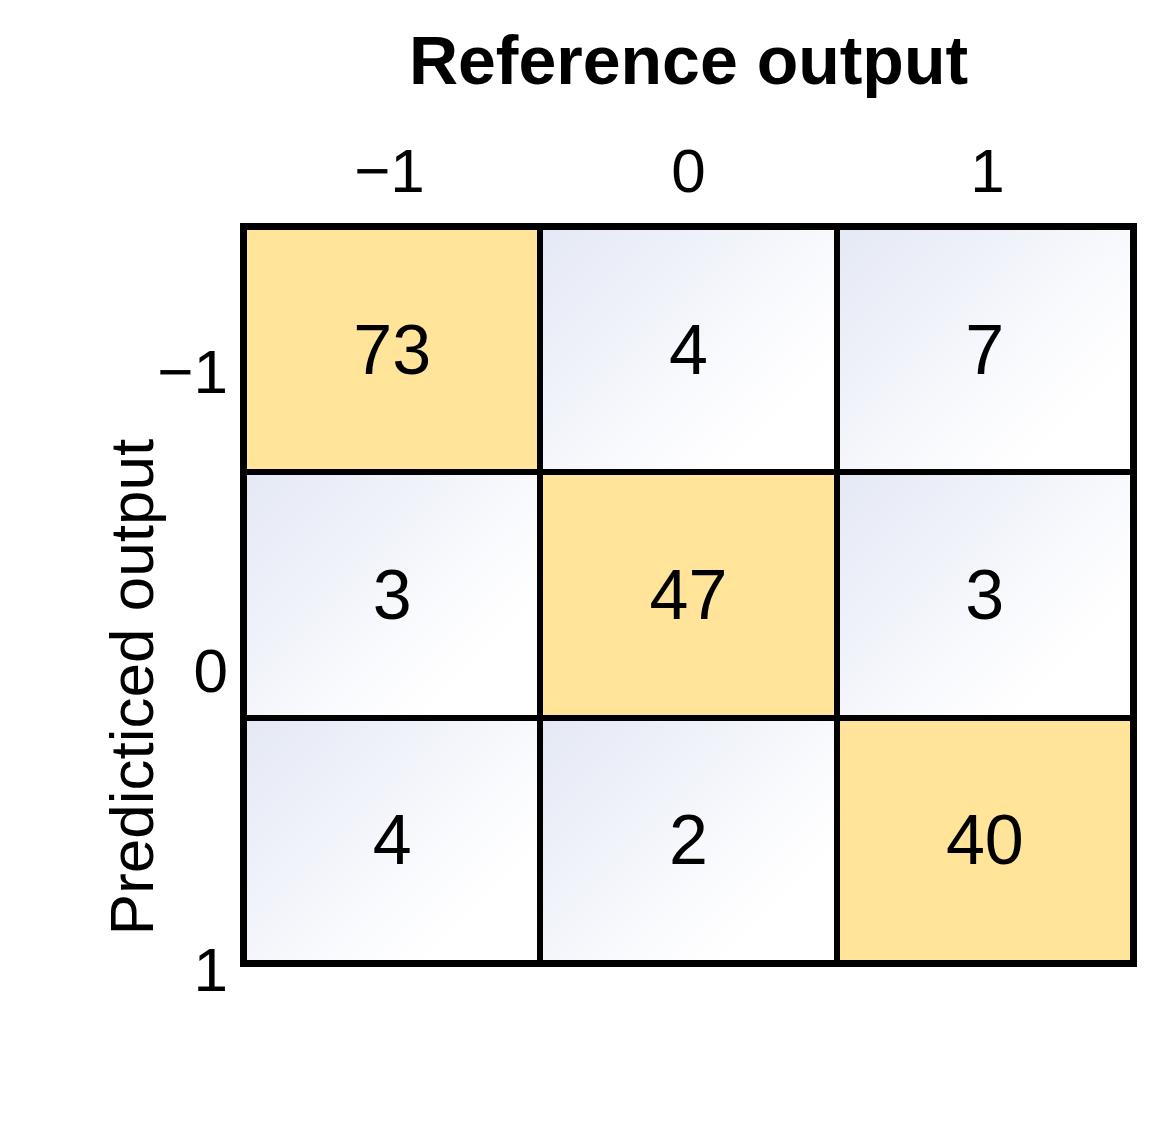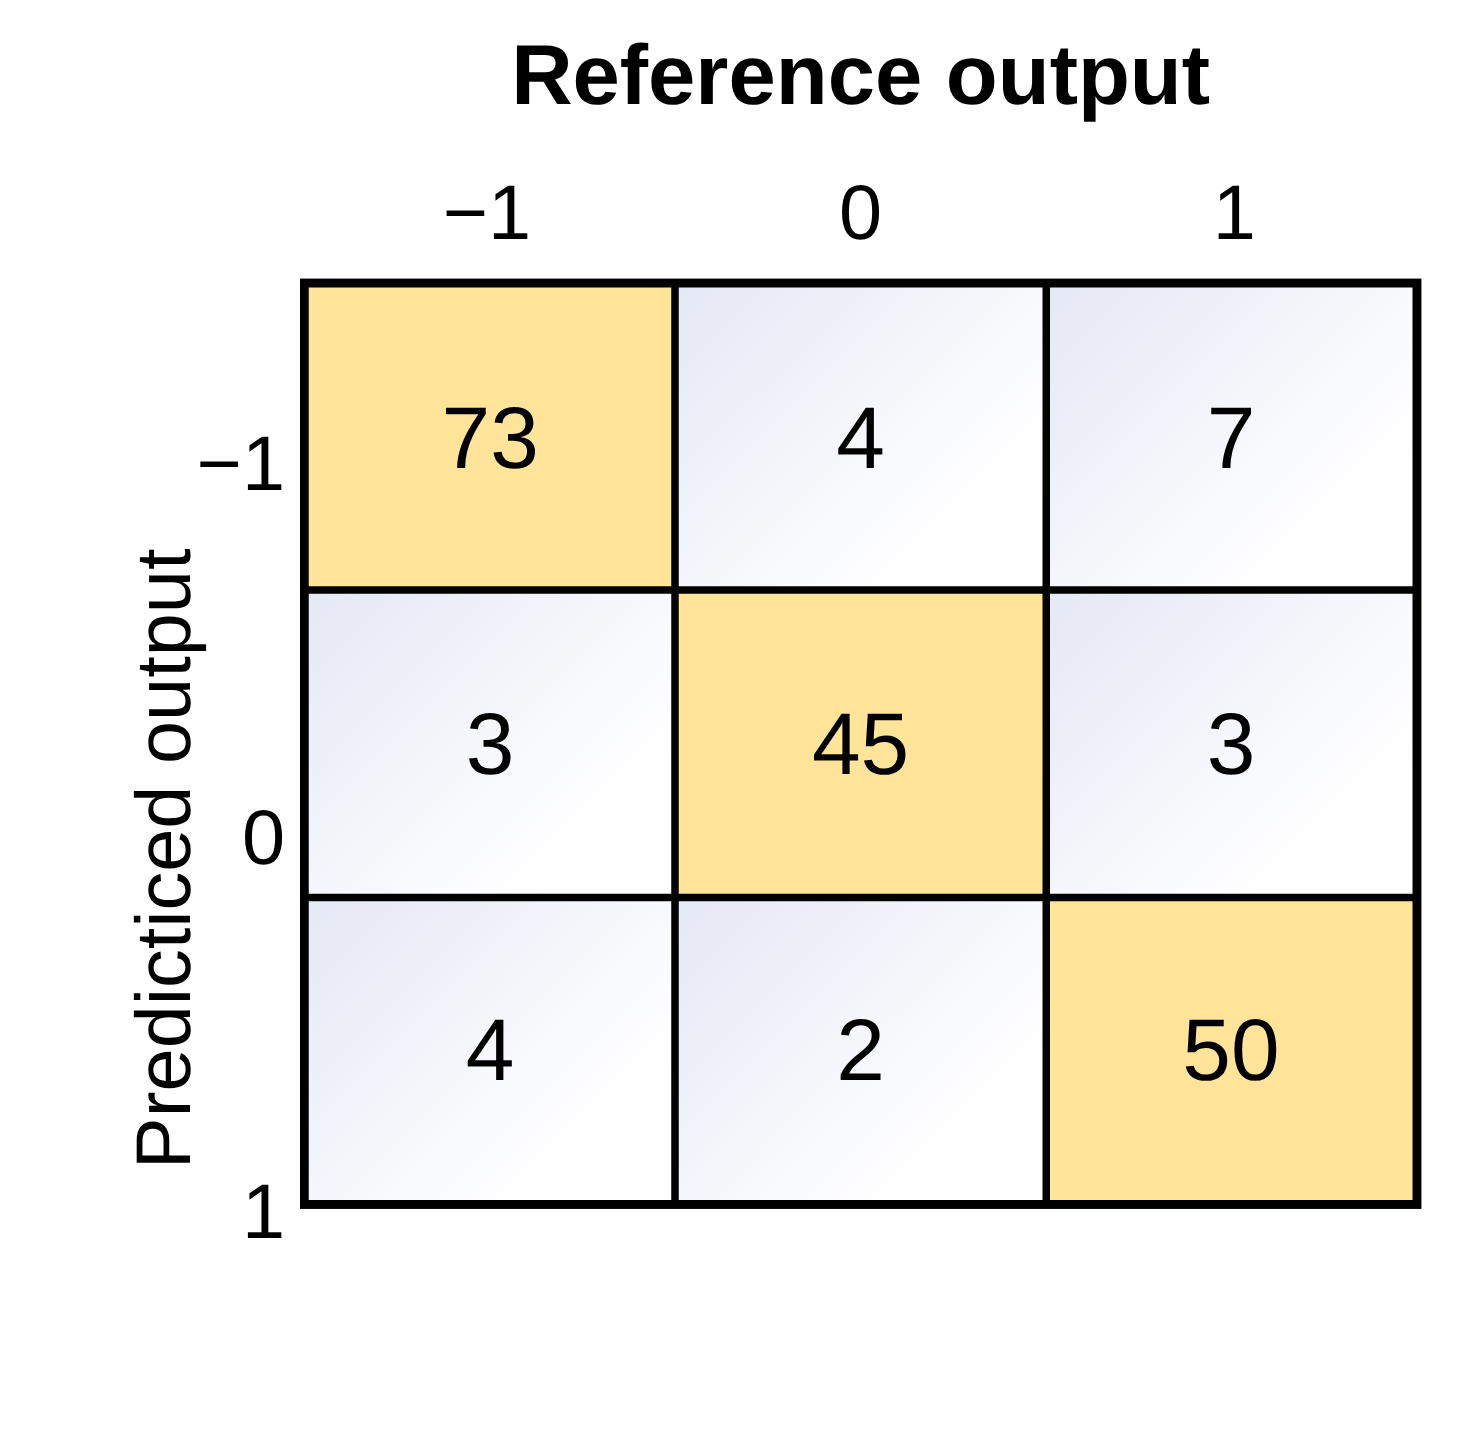--- a/index.html
+++ b/index.html
@@ -148,29 +148,29 @@
     <span class="cell-value">4</span>
   </div>
   <div class="matrix-cell offdiag">
     <span class="cell-value">7</span>
   </div>
 
   <div class="matrix-cell offdiag">
     <span class="cell-value">3</span>
   </div>
   <div class="matrix-cell diag">
-    <span class="cell-value">45</span>
+    <span class="cell-value">47</span>
   </div>
   <div class="matrix-cell offdiag">
     <span class="cell-value">3</span>
   </div>
 
   <div class="matrix-cell offdiag">
     <span class="cell-value">4</span>
   </div>
   <div class="matrix-cell offdiag">
     <span class="cell-value">2</span>
   </div>
   <div class="matrix-cell diag">
-    <span class="cell-value">50</span>
+    <span class="cell-value">40</span>
   </div>
 
 </div>
 
 </body></html>

